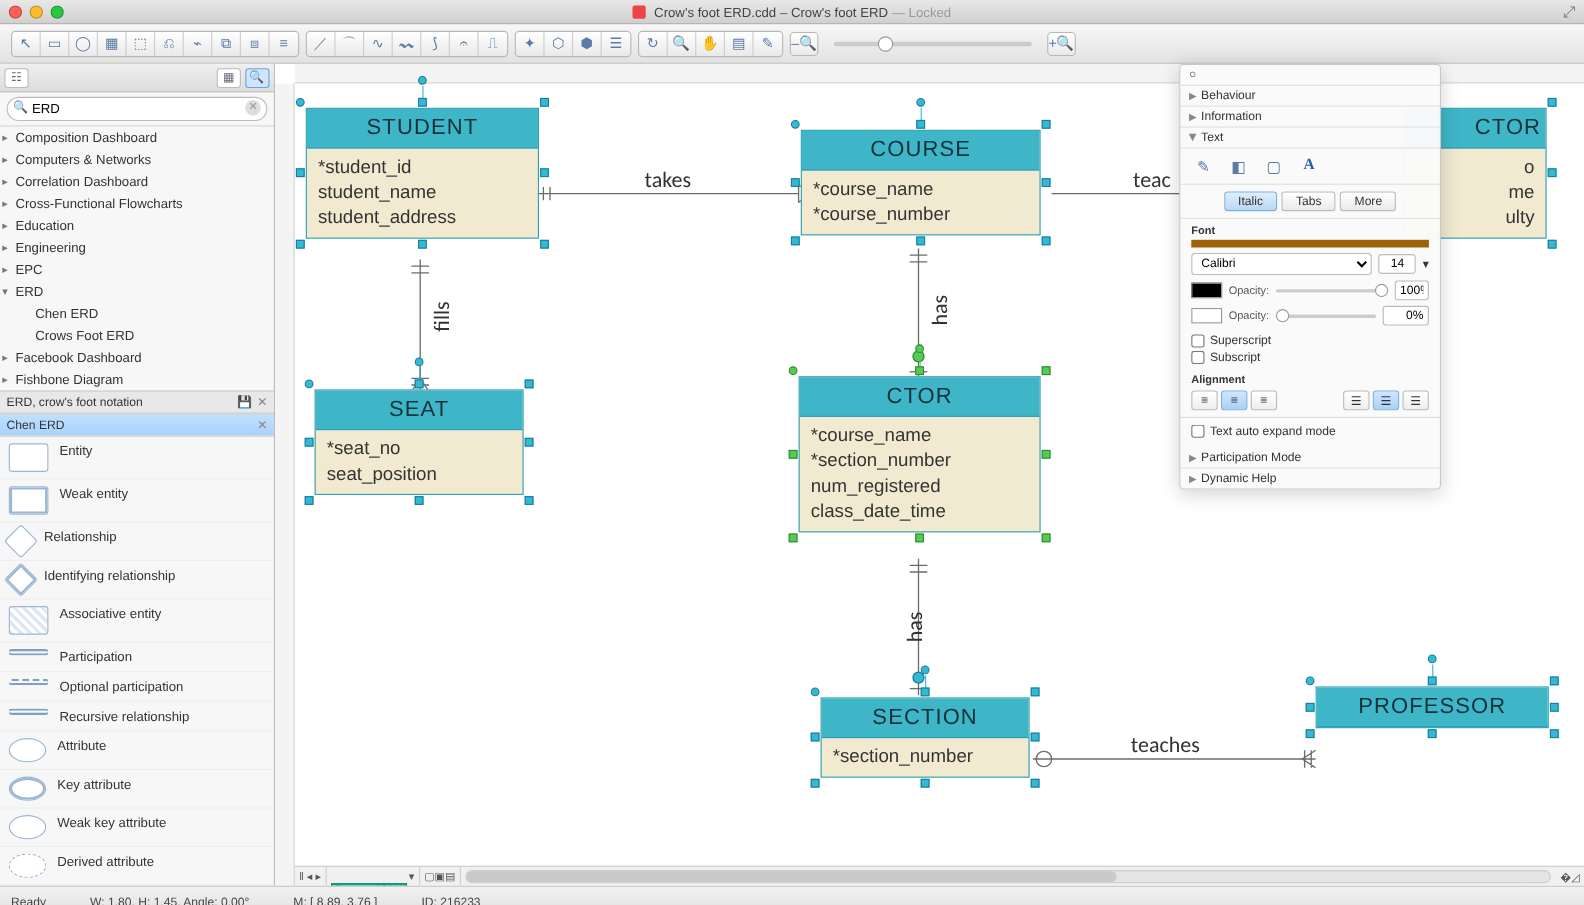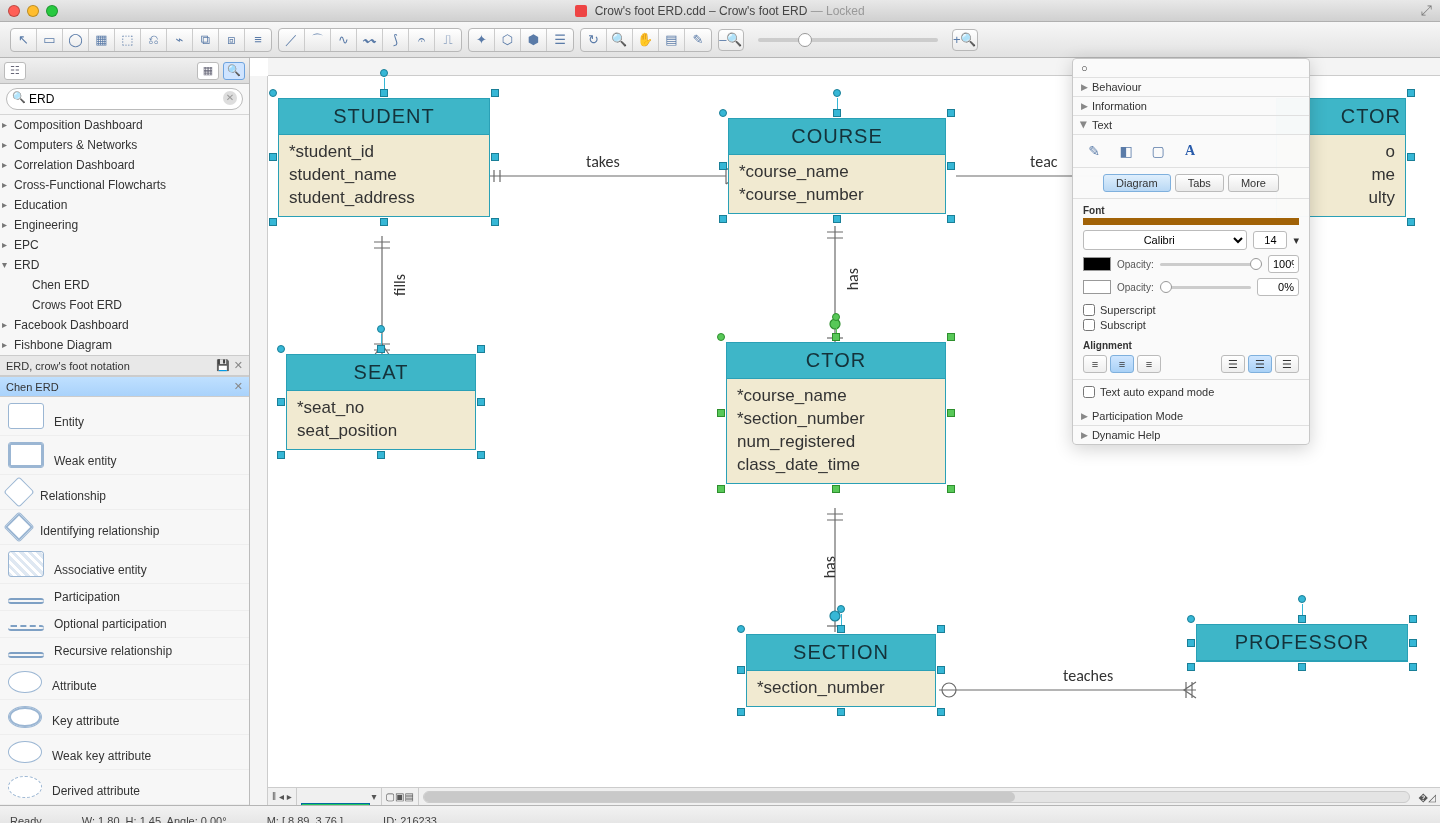--- a/index.html
+++ b/index.html
@@ -42,21 +42,21 @@
   .tree .node{padding:3px 6px 3px 16px;position:relative;white-space:nowrap;}
   .tree .node.top{padding-left:14px;}
   .tree .node .arrow{position:absolute;left:2px;top:4px;color:#777;font-size:10px;}
   .tree .child{padding-left:32px;}
 
   .lib-hdr{background:#e8e8e8;border-top:1px solid #ccc;border-bottom:1px solid #ccc;padding:3px 6px;font-size:11px;color:#333;display:flex;align-items:center;}
   .lib-hdr .icons{margin-left:auto;display:flex;gap:4px;color:#888;}
   .lib-hdr.sel{background:linear-gradient(#bfe0ff,#a9d2fb);}
 
   .lib-list{flex:1;overflow:auto;}
-  .lib-item{display:flex;align-items:flex-end;gap:10px;padding:6px 8px;border-bottom:1px solid #eee;font-size:12px;color:#333;}
+  .lib-item{display:flex;align-items:flex-start;gap:10px;padding:6px 8px;border-bottom:1px solid #eee;font-size:12px;color:#333;}
   .lib-item .thumb{width:36px;height:26px;border:1px solid #9bb6d3;background:#fff;border-radius:3px;display:flex;align-items:center;justify-content:center;}
   .lib-item .thumb.ellipse{width:34px;height:22px;border-radius:50%;}
   .lib-item .thumb.line{height:6px;border:none;border-top:2px solid #7ea0c4;border-bottom:2px solid #7ea0c4;background:transparent;}
   .lib-item .thumb.diamond{transform:rotate(45deg);width:22px;height:22px;}
 
   
   .canvas{flex:1;background:#fff;position:relative;overflow:hidden;}
   .ruler-h{position:absolute;top:0;left:18px;right:0;height:18px;background:#f4f4f4;border-bottom:1px solid #ccc;}
   .ruler-v{position:absolute;top:18px;left:0;width:18px;bottom:0;background:#f4f4f4;border-right:1px solid #ccc;}
   .canvas-inner{position:absolute;left:18px;top:18px;right:0;bottom:18px;background:#fff;}
@@ -68,21 +68,21 @@
   .h{position:absolute;width:8px;height:8px;background:#36b7d6;border:1px solid #1a7f97;}
   .h.tl{left:-4px;top:-4px;} .h.tr{right:-4px;top:-4px;} .h.bl{left:-4px;bottom:-4px;} .h.br{right:-4px;bottom:-4px;}
   .h.tm{left:calc(50% - 4px);top:-4px;} .h.bm{left:calc(50% - 4px);bottom:-4px;}
   .h.ml{left:-4px;top:calc(50% - 4px);} .h.mr{right:-4px;top:calc(50% - 4px);}
   .rot{position:absolute;left:calc(50% - 4px);top:-24px;width:8px;height:8px;border-radius:50%;background:#36b7d6;border:1px solid #1a7f97;}
   .rot::after{content:"";position:absolute;left:3px;top:8px;width:1px;height:12px;background:#36b7d6;}
   .entity.green .h{background:#58c858;border-color:#2e8f2e;}
   .entity.green .rot{background:#58c858;border-color:#2e8f2e;}
   .entity.green .rot::after{background:#58c858;}
   svg.diagram{position:absolute;inset:0;width:100%;height:100%;pointer-events:none;}
-  .lbl{position:absolute;font-family:Calibri,Arial;font-size:16px;color:#333;}
+  .lbl{position:absolute;font-family:Calibri,Arial;font-size:20px;color:#333;}
   .lbl.vert{writing-mode:vertical-rl;transform:rotate(180deg);}
 
   
   .inspector{position:absolute;right:130px;top:58px;width:238px;background:rgba(250,250,250,.98);border:1px solid #c8c8c8;border-radius:4px;box-shadow:0 4px 18px rgba(0,0,0,.18);font-size:11px;color:#333;z-index:50;}
   .insp-sec{padding:3px 8px;border-bottom:1px solid #e0e0e0;display:flex;align-items:center;gap:4px;}
   .insp-sec .tri{color:#888;font-size:9px;}
   .insp-sec.open .tri{transform:rotate(90deg);display:inline-block;}
   .insp-icons{display:flex;gap:10px;padding:6px 10px;border-bottom:1px solid #e0e0e0;align-items:center;}
   .insp-icons .ic{width:22px;height:20px;border:1px solid transparent;border-radius:3px;display:flex;align-items:center;justify-content:center;color:#5a7ba8;font-size:14px;}
   .insp-tabs{display:flex;gap:4px;padding:6px 8px;justify-content:center;border-bottom:1px solid #e0e0e0;}
@@ -421,21 +421,21 @@
           <div>me</div>
           <div>ulty</div>
         </div>
       </div>
 
       <div class="lbl" style="left:318px;top:76px;">takes</div>
       <div class="lbl" style="left:762px;top:76px;">teac</div>
       <div class="lbl vert" style="left:122px;top:198px;">fills</div>
       <div class="lbl vert" style="left:575px;top:192px;">has</div>
       <div class="lbl vert" style="left:552px;top:480px;">has</div>
-      <div class="lbl" style="left:795px;top:590px;">teaches</div>
+      <div class="lbl" style="left:760px;top:590px;">teaches</div>
     </div>
 
     <div class="canvas-scroll">
       <div class="seg">‖ ◂ ▸</div>
       <div class="seg">
           <span class="zoomsel">Custom 121%</span>
           <span> ▾</span>
         </div>
       <div class="seg">▢▣▤</div>
       <div class="hbar">
@@ -462,28 +462,28 @@
       <span class="tri">▶</span>
       <span>Text</span>
     </div>
   <div class="insp-icons">
     <div class="ic">✎</div>
     <div class="ic">◧</div>
     <div class="ic">▢</div>
     <div class="ic" style="font-family:serif;font-weight:bold;color:#2a5cab;">A</div>
   </div>
   <div class="insp-tabs">
-    <div class="tab sel">Diagram</div>
+    <div class="tab sel">Italic</div>
     <div class="tab">Tabs</div>
     <div class="tab">More</div>
   </div>
   <div class="insp-body">
     <div style="font-weight:bold;font-size:10px;margin-bottom:4px;border-bottom:7px solid #a16207;padding-bottom:2px;">Font</div>
     <div class="insp-row">
-      <select style="flex:1;text-align:center;"><option>Calibri</option></select>
+      <select style="flex:1;"><option>Calibri</option></select>
       <input style="width: 34px; text-align: center;" value="14">
       <span>▾</span>
     </div>
     <div class="insp-row">
       <div class="sw black"></div>
       <label>Opacity:</label>
       <div class="range">
           <div class="kn" style="left:calc(100% - 12px);"></div>
         </div>
       <input style="width: 31px; " value="100%">

